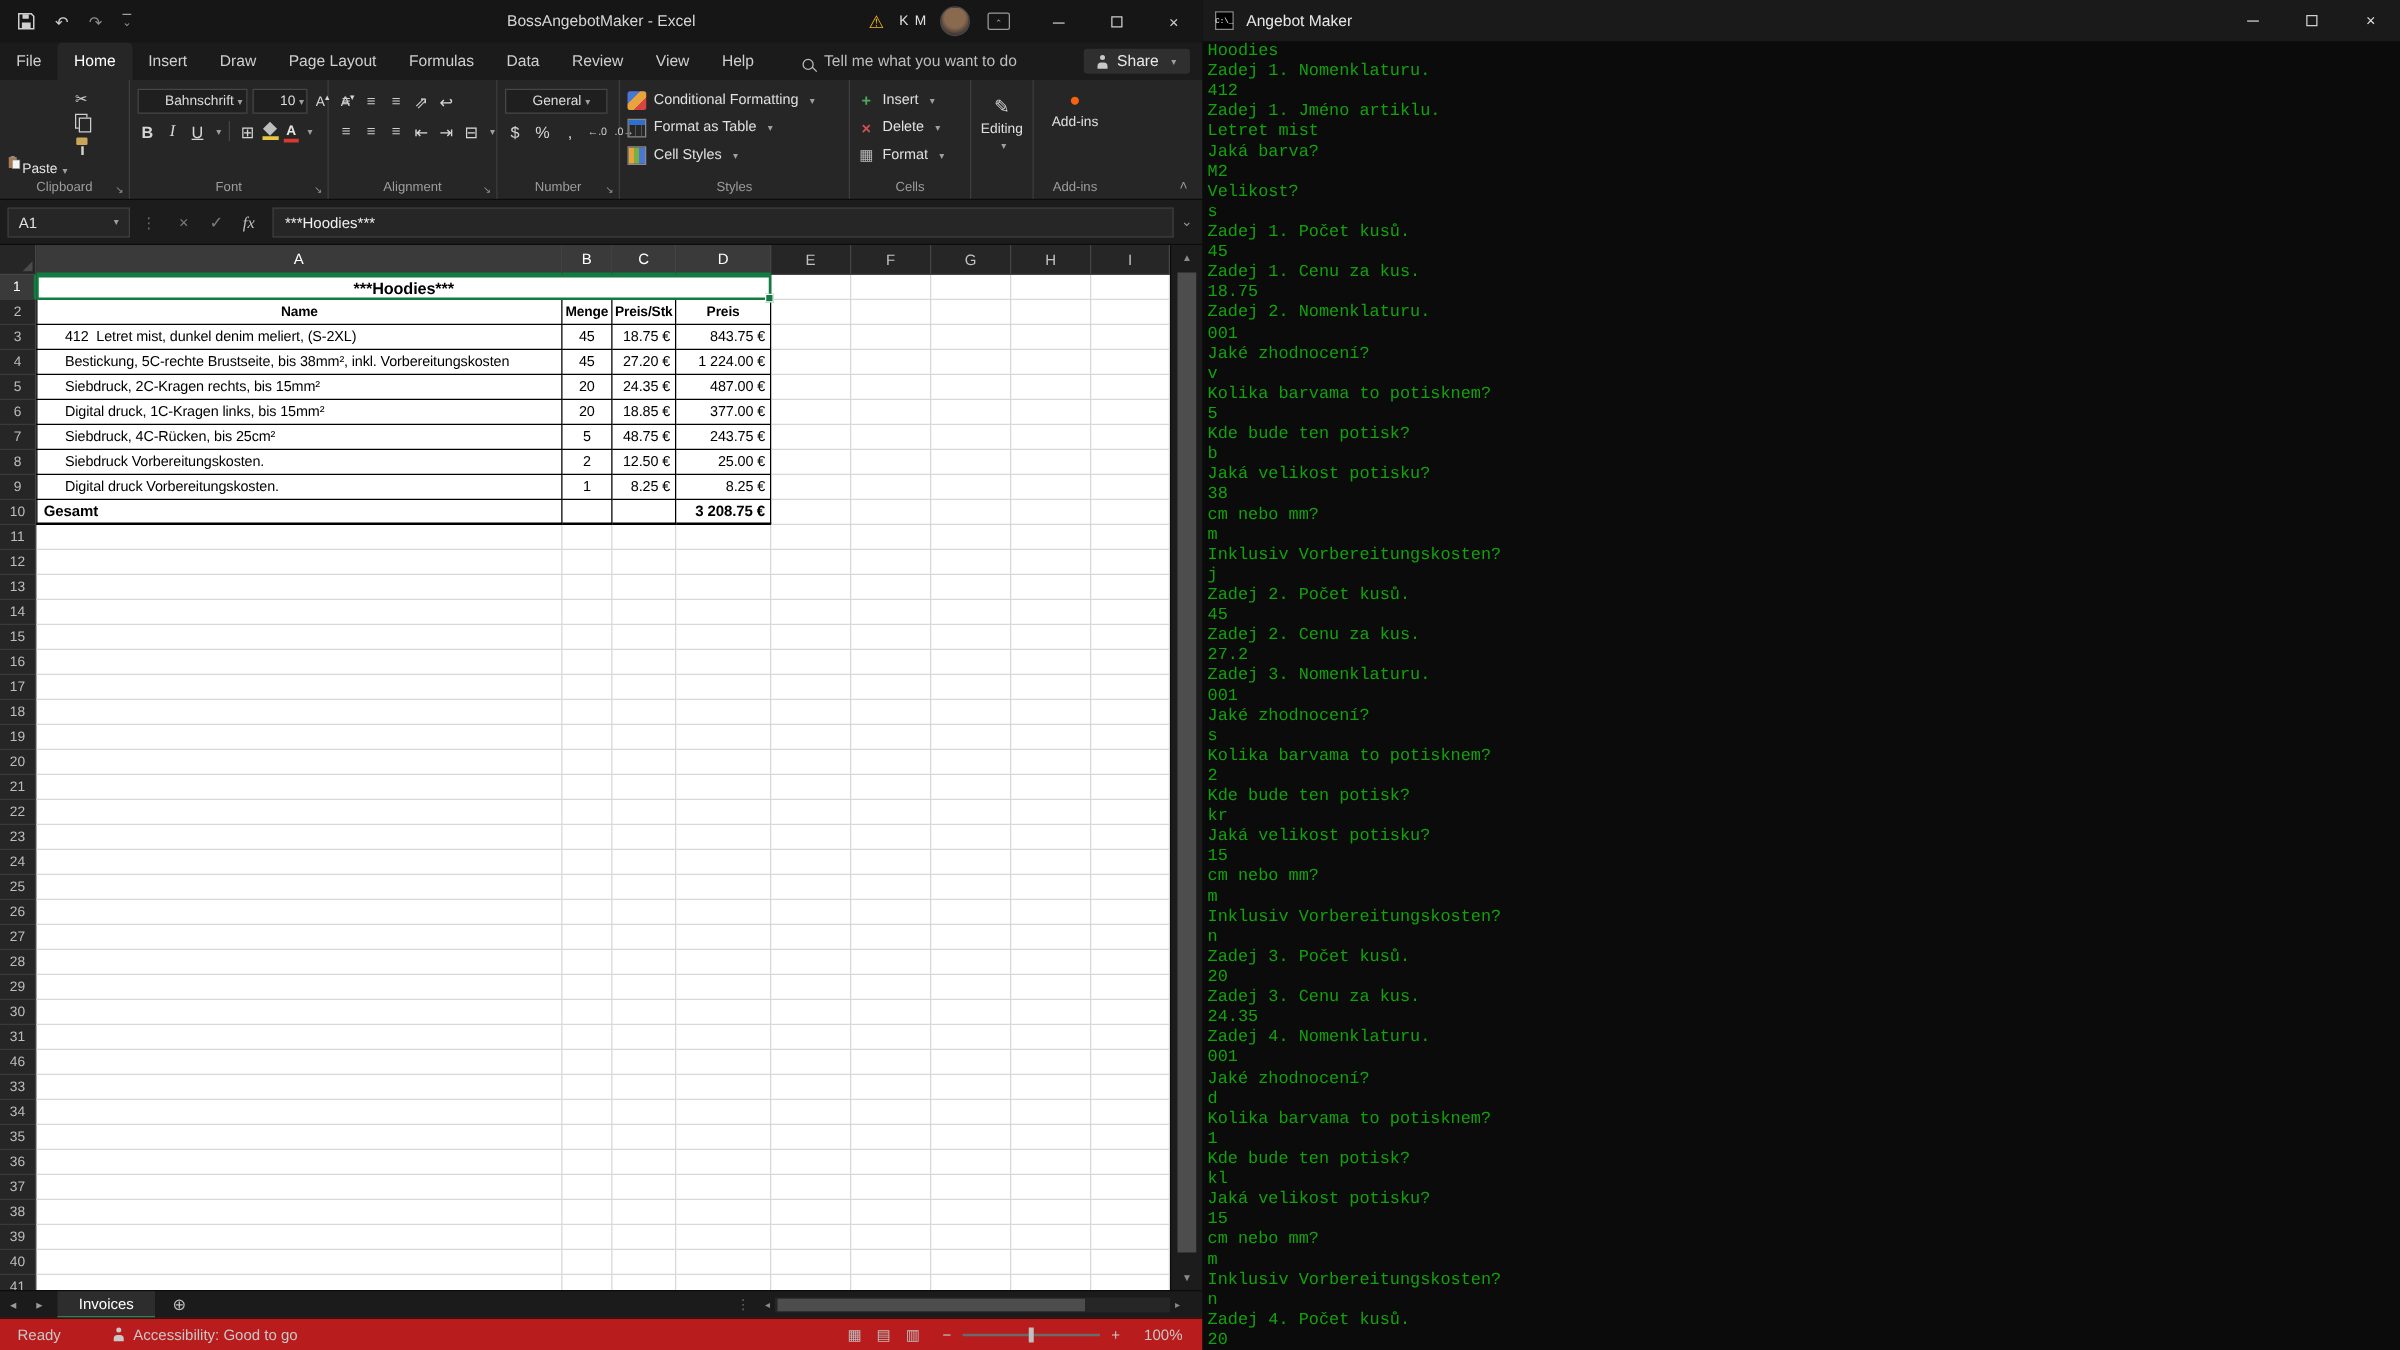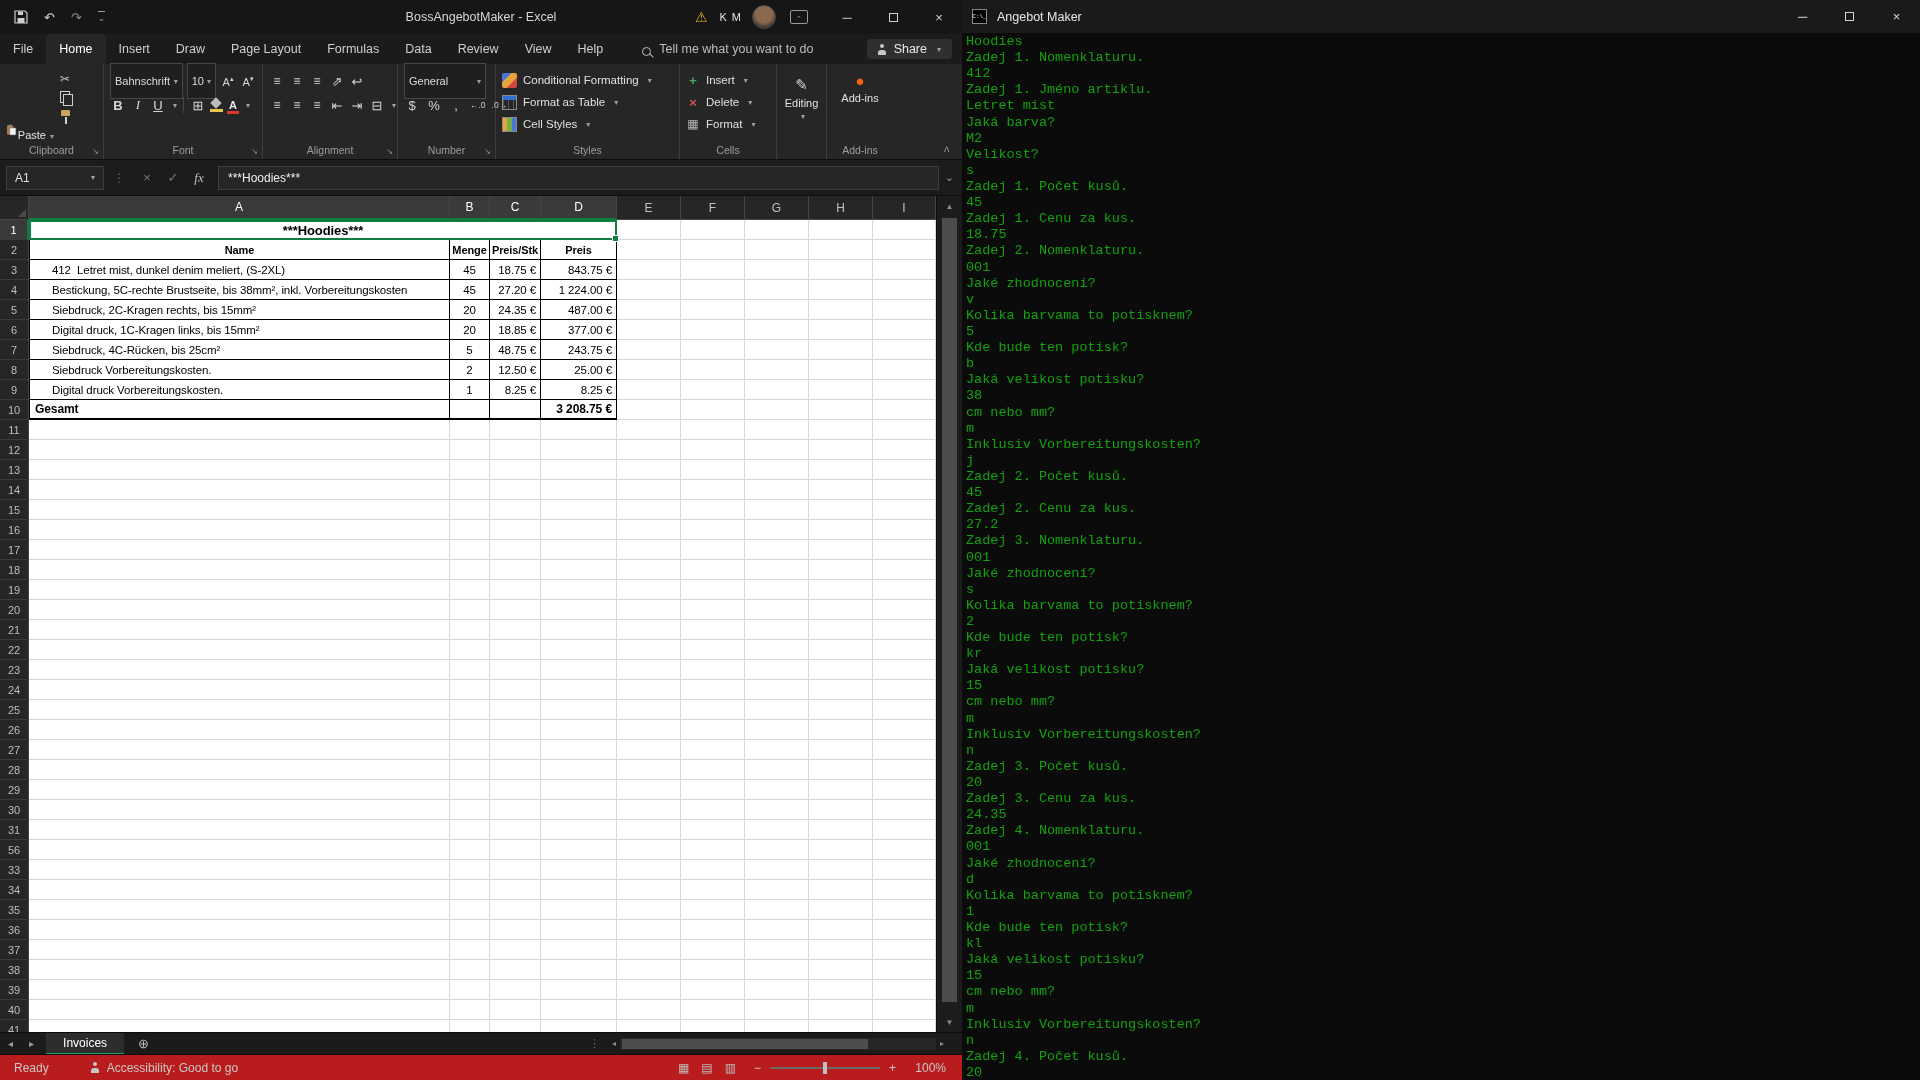--- a/index.html
+++ b/index.html
@@ -54,22 +54,22 @@
   .paste-btn{width:48px;display:flex;flex-direction:row;align-items:flex-end;color:#e4e4e4;font-size:11px;gap:1px;}
   .clip-mini{display:flex;flex-direction:column;gap:3px;margin-left:6px;margin-top:2px;}
   .mini-btn{font-size:12px;color:#cfcfcf;height:16px;display:flex;align-items:center;}
   .ico-copy{position:relative;width:12px;height:14px;display:inline-block;}
   .ico-copy::before{content:'';position:absolute;top:0;left:0;width:8px;height:10px;border:1px solid #cfcfcf;}
   .ico-copy::after{content:'';position:absolute;top:3px;left:3px;width:8px;height:10px;border:1px solid #cfcfcf;background:#262626;}
   .ico-brush{position:relative;width:12px;height:14px;display:inline-block;}
   .ico-brush::before{content:'';position:absolute;top:0;left:1px;width:9px;height:6px;background:#cba55a;border-radius:1px;}
   .ico-brush::after{content:'';position:absolute;top:7px;left:4.5px;width:2px;height:7px;background:#cfcfcf;}
   .g-font{width:159px;}
-  .combo{height:36px;background:#1f1f1f;border:1px solid #474747;color:#ddd;font-size:11px;
-    display:flex;align-items:center;justify-content:space-between;padding:0 4px;}
+  .combo{height:20px;background:#1f1f1f;border:1px solid #474747;color:#ddd;font-size:11px;
+    display:flex;align-items:center;justify-content:space-between;padding:0 21px;}
   .combo-font{width:88px;}
   .combo-size{width:30px;}
   .combo-num{width:82px;}
   .fsz{font-size:11px;}
   .fsz .sup{font-style:normal;font-size:7px;vertical-align:super;}
   .ico-fill{position:relative;width:13px;height:12px;display:inline-block;}
   .ico-fill::before{content:'';position:absolute;top:0;left:2px;width:8px;height:8px;background:#bdbdbd;transform:rotate(45deg);}
   .ico-fill::after{content:'';position:absolute;bottom:-1px;left:0;width:13px;height:3px;background:#e8c547;}
   .ico-fontcolor{position:relative;font-size:11px;font-weight:bold;color:#e8e8e8;width:12px;text-align:center;display:inline-block;}
   .ico-fontcolor::after{content:'';position:absolute;bottom:-3px;left:0;width:12px;height:3px;background:#d83b2d;}
@@ -774,21 +774,21 @@
           <div class="cell col-b"></div>
           <div class="cell col-c"></div>
           <div class="cell col-d"></div>
           <div class="cell col-e"></div>
           <div class="cell col-f"></div>
           <div class="cell col-g"></div>
           <div class="cell col-h"></div>
           <div class="cell col-i"></div>
         </div>
         <div class="grow">
-          <div class="rowhdr">56</div>
+          <div class="rowhdr">46</div>
           <div class="cell col-a"></div>
           <div class="cell col-b"></div>
           <div class="cell col-c"></div>
           <div class="cell col-d"></div>
           <div class="cell col-e"></div>
           <div class="cell col-f"></div>
           <div class="cell col-g"></div>
           <div class="cell col-h"></div>
           <div class="cell col-i"></div>
         </div>

